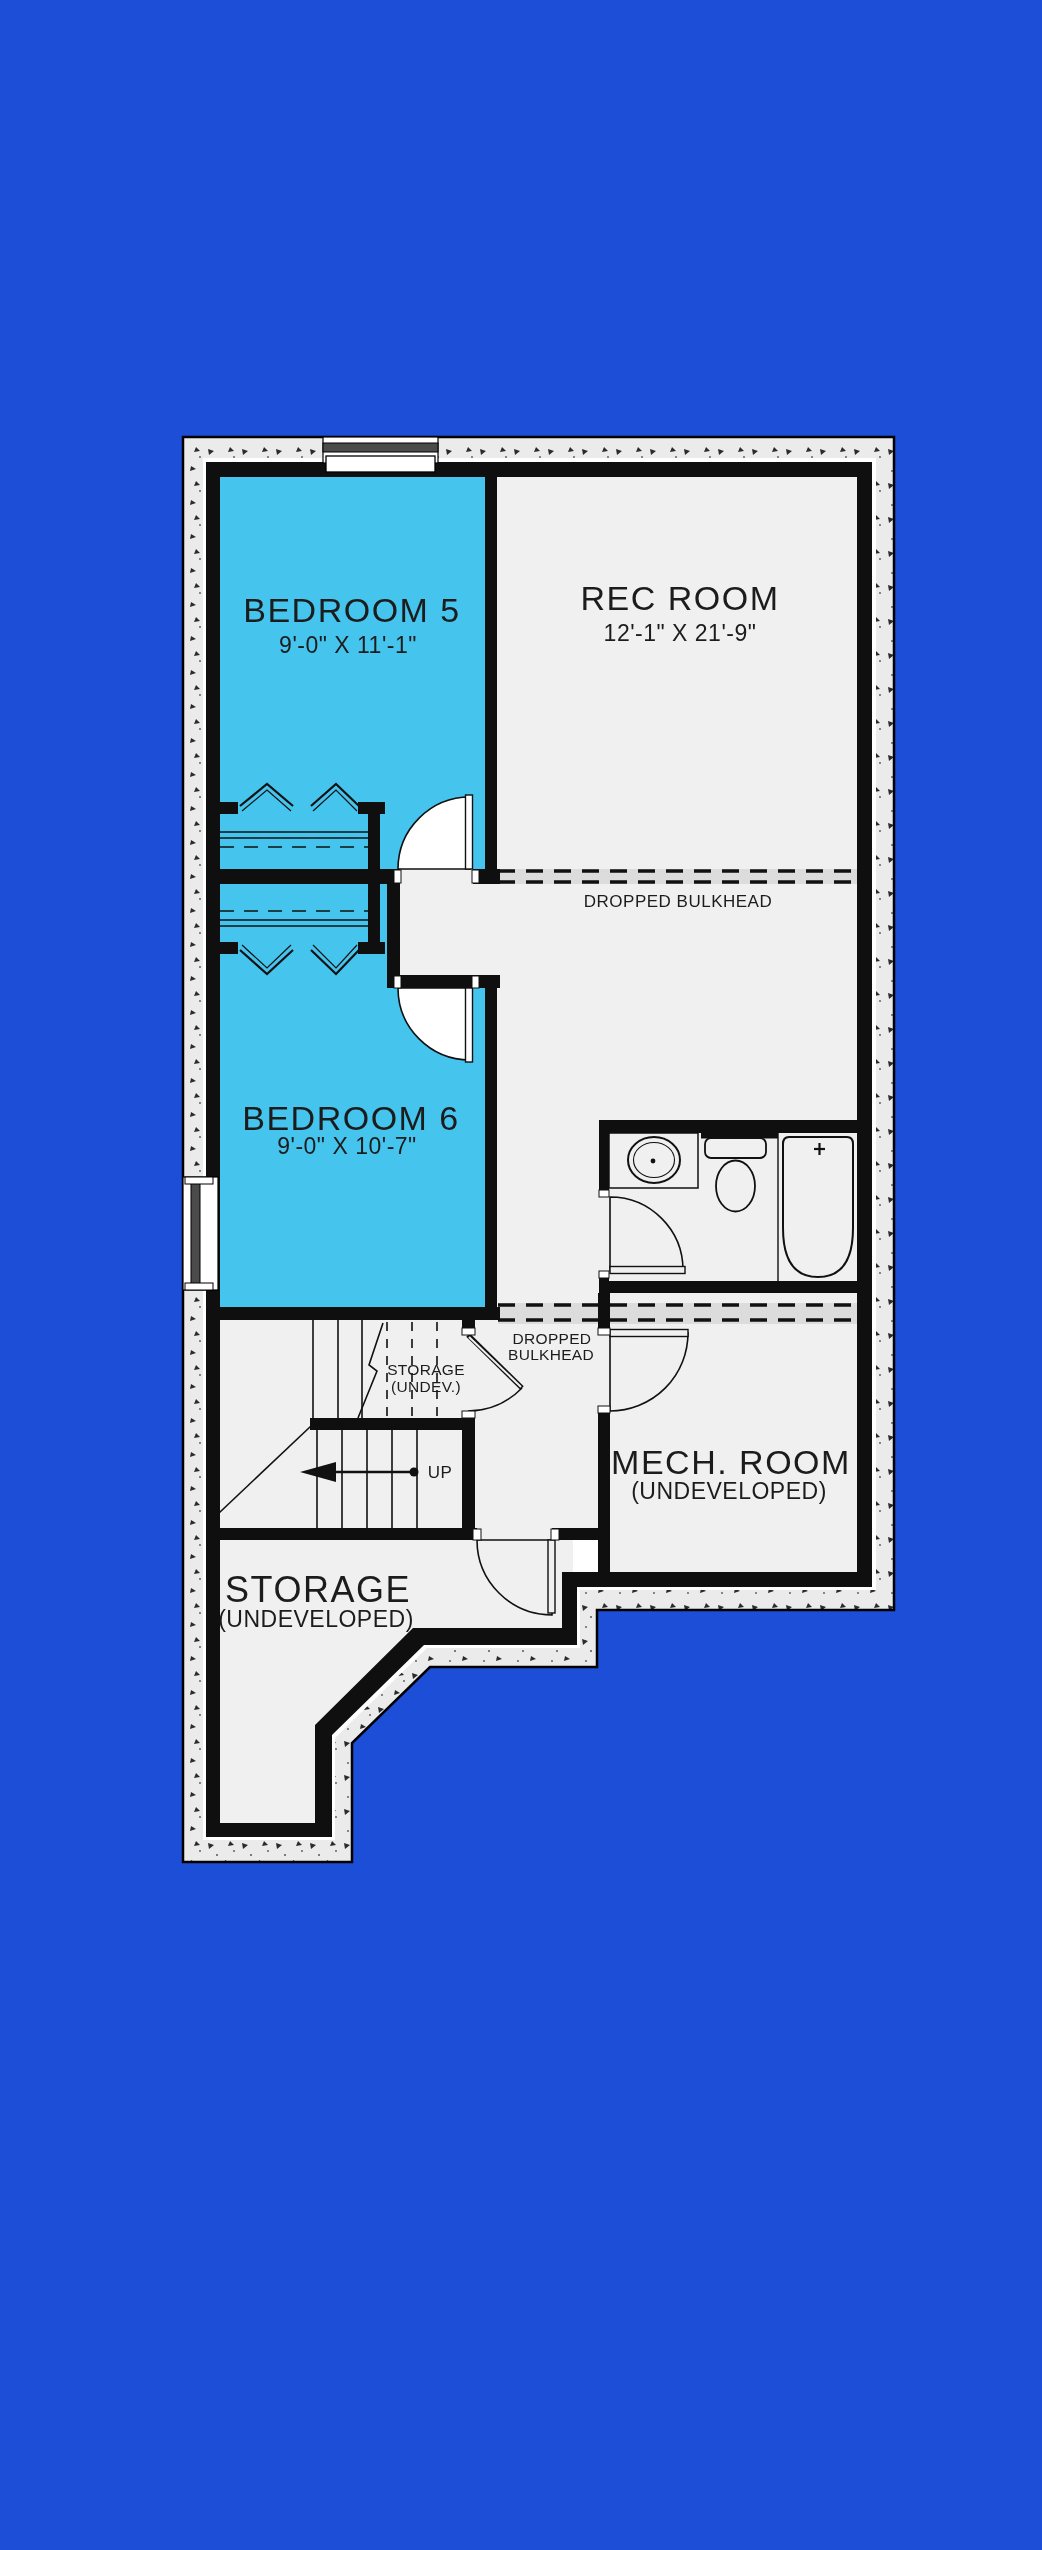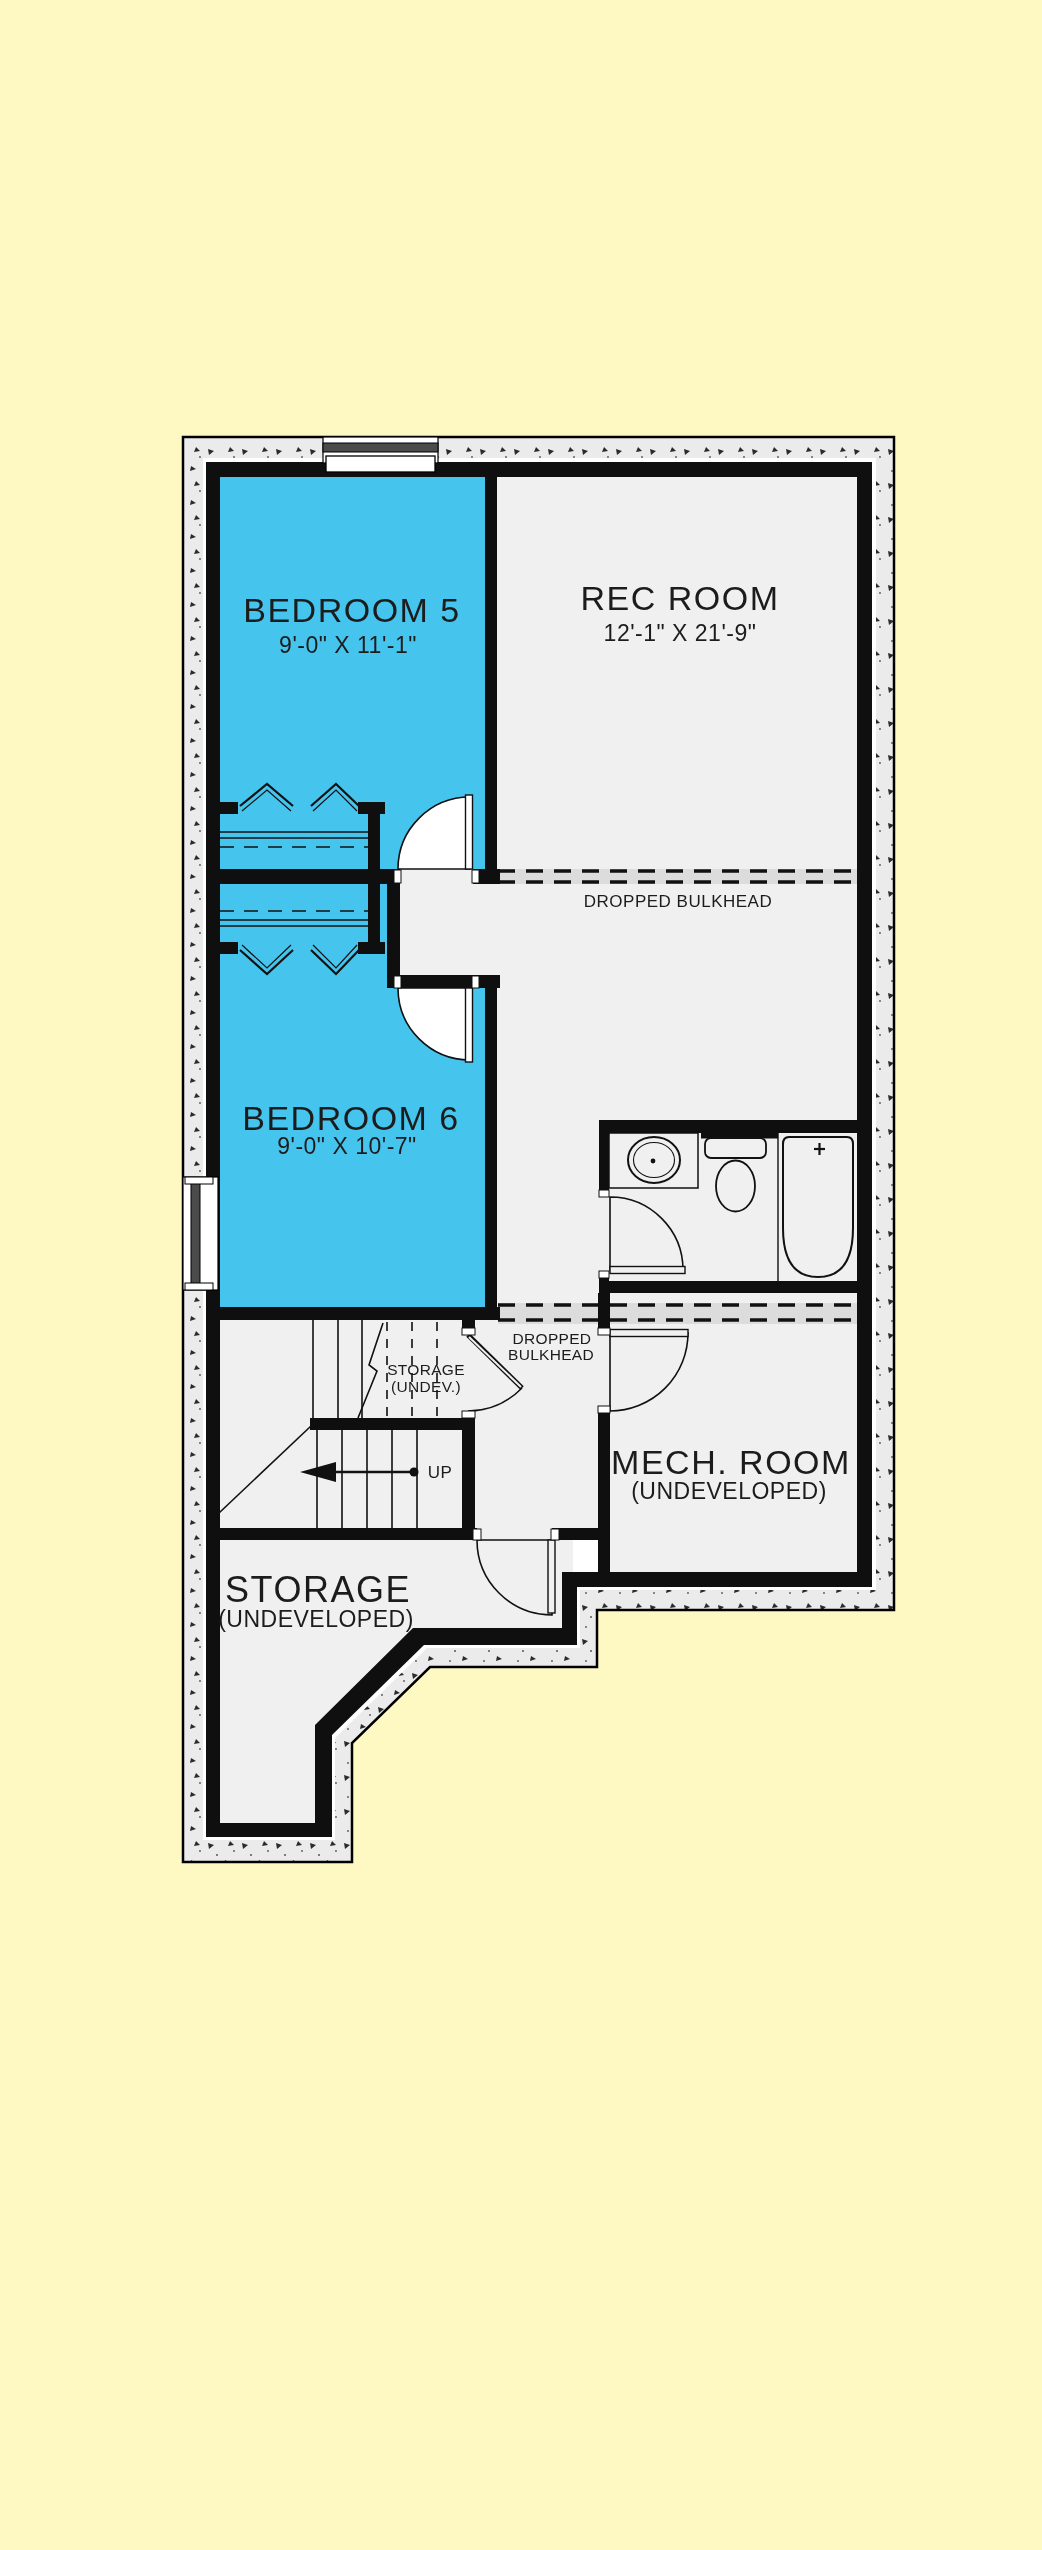--- a/index.html
+++ b/index.html
@@ -1,16 +1,16 @@
 <!DOCTYPE html>
 <html><head>
 <meta charset="utf-8">
 <style>
   html,body{margin:0;padding:0;background:#ffffff;}
-  .stage{position:relative;width:1042px;height:2550px;background:#fef9c3;overflow:hidden;
+  .stage{position:relative;width:1042px;height:2550px;background:#1d4ed8;overflow:hidden;
          font-family:"Liberation Sans", sans-serif;}
   svg{display:block;}
   text{fill:#1c1c1c;font-family:"Liberation Sans", sans-serif;}
   .room-name{font-size:34px;letter-spacing:1.5px;}
   .room-dims{font-size:23px;letter-spacing:0.5px;}
   .label-md{font-size:17px;letter-spacing:0.5px;}
   .label-sm{font-size:15.5px;letter-spacing:0.3px;}
   .label-big{font-size:36px;letter-spacing:1.5px;}
   .label-big2{font-size:23px;letter-spacing:0.5px;}
 </style>

